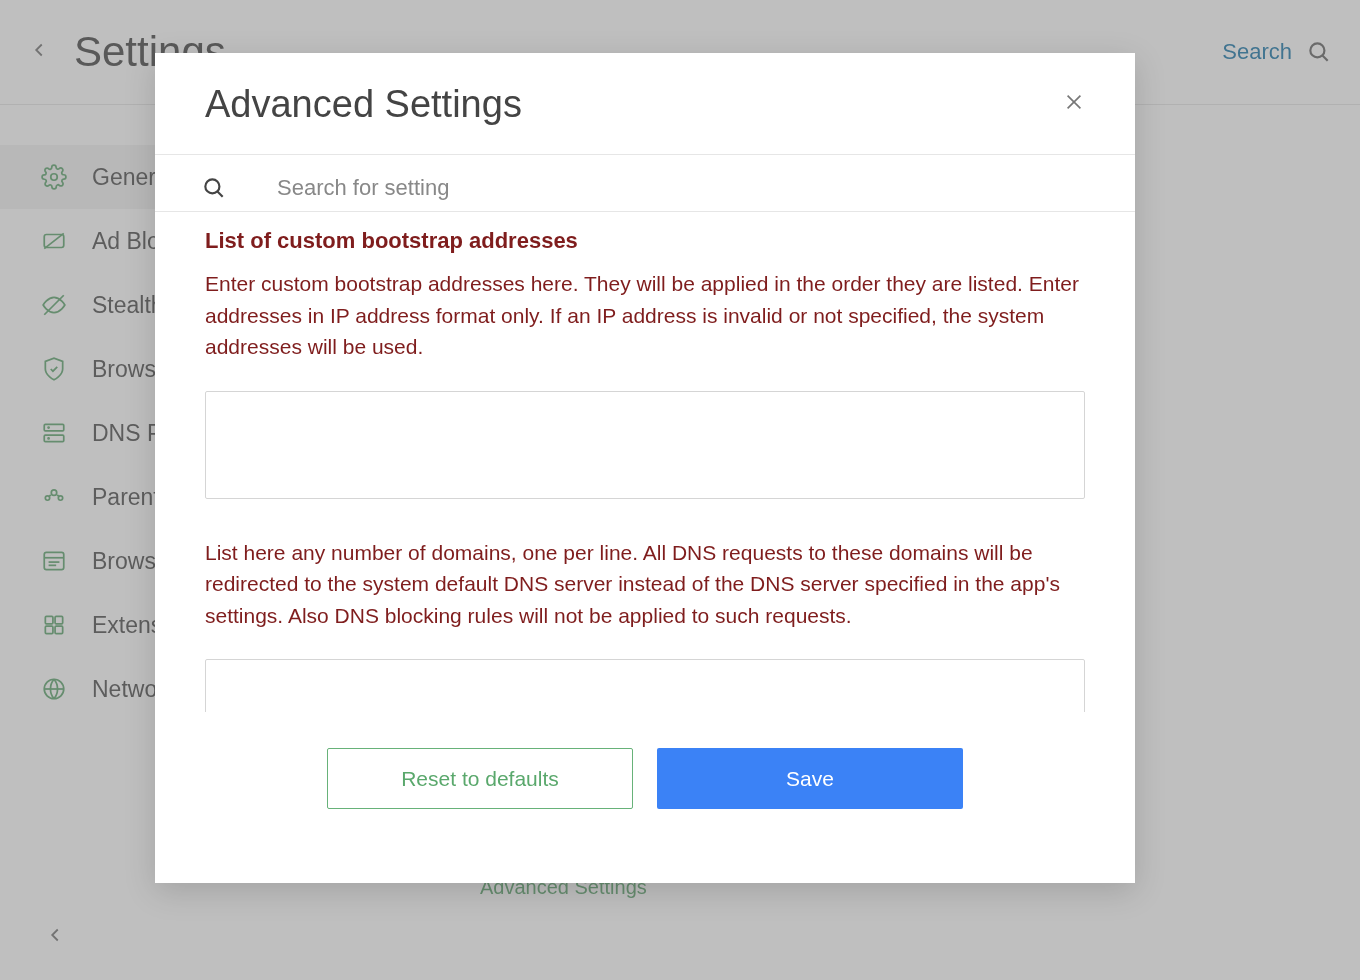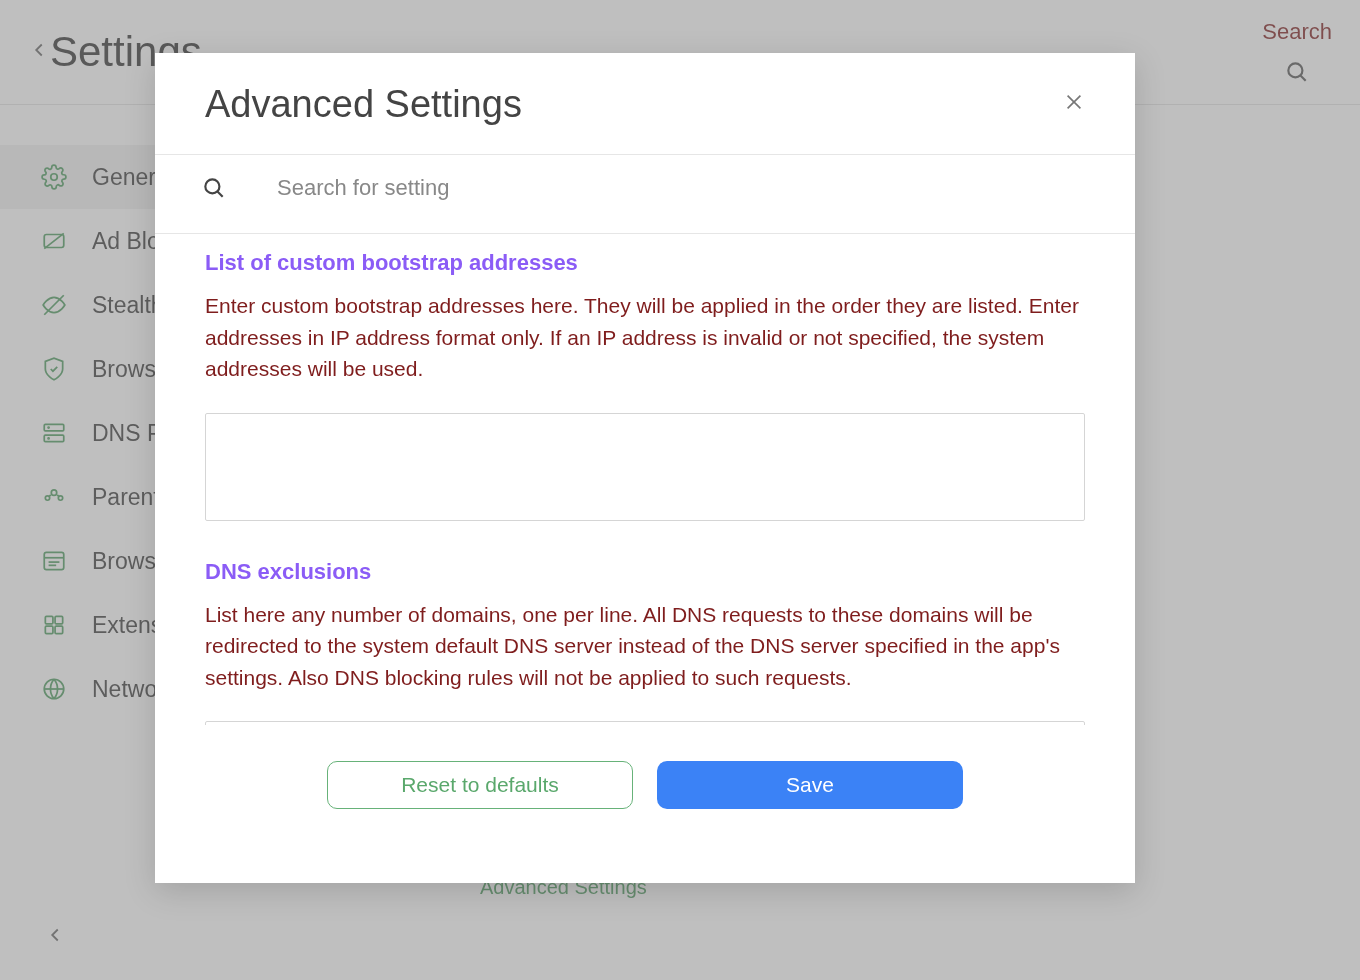--- a/index.html
+++ b/index.html
@@ -31,33 +31,33 @@
       height: 105px;
       display: flex;
       align-items: center;
       padding: 0 28px;
       border-bottom: 1px solid #e3e3e3;
       justify-content: space-between;
     }
     .page-header-left {
       display: flex;
       align-items: center;
+      gap: 24px;
     }
     .back-chevron svg { width: 22px; height: 22px; }
     .page-title {
       font-size: 42px;
       font-weight: 300;
       color: #333;
     }
     .page-header-right {
       display: flex;
       align-items: center;
       gap: 14px;
-      color: #7f1d1d;
-      flex-direction: column;
+      color: #0369a1;
     }
     .page-header-right span { font-size: 22px; }
     
     .sidebar {
       position: absolute;
       top: 105px;
       left: 0;
       width: 430px;
       bottom: 0;
       background: #fff;
@@ -112,21 +112,21 @@
       font-size: 38px;
       font-weight: 300;
       color: #444;
     }
     .close-btn {
       font-size: 24px;
       color: #777;
       cursor: pointer;
     }
     .modal-search {
-      padding: 20px 50px 32px 46px;
+      padding: 20px 50px 10px 46px;
       display: flex;
       align-items: center;
       gap: 50px;
       border-bottom: 1px solid #e6e6e6;
     }
     .modal-search input {
       border: none;
       outline: none;
       font-size: 22px;
       color: #333;
@@ -141,21 +141,21 @@
     }
     .modal-body::-webkit-scrollbar { width: 14px; }
     .modal-body::-webkit-scrollbar-track { background: #f0f0f0; }
     .modal-body::-webkit-scrollbar-thumb { background: #c8c8c8; border-radius: 7px; }
     .setting-group {
       margin-bottom: 34px;
     }
     .setting-title {
       font-size: 22px;
       font-weight: 600;
-      color: #8b5cf6;
+      color: #7f1d1d;
       margin-bottom: 14px;
     }
     .setting-desc {
       font-size: 21px;
       color: #7f1d1d;
       line-height: 1.5;
       margin-bottom: 28px;
     }
     .setting-textarea {
       width: 100%;
@@ -169,22 +169,22 @@
       outline: none;
     }
     .modal-footer {
       display: flex;
       justify-content: center;
       gap: 24px;
       padding: 36px 50px 74px 50px;
     }
     .btn {
       width: 306px;
-      height: 48px;
-      border-radius: 10px;
+      height: 61px;
+      border-radius: 2px;
       font-size: 21px;
       cursor: pointer;
       display: flex;
       align-items: center;
       justify-content: center;
     }
     .btn-outline {
       border: 1.5px solid #67b279;
       background: #fff;
       color: #5aa86c;
@@ -341,21 +341,20 @@
   </div>
 
   <div class="modal-body">
     <div class="setting-group">
       <div class="setting-title">List of custom bootstrap addresses</div>
       <div class="setting-desc">Enter custom bootstrap addresses here. They will be applied in the order they are listed. Enter addresses in IP address format only. If an IP address is invalid or not specified, the system addresses will be used.</div>
       <textarea class="setting-textarea" style=""></textarea>
     </div>
 
     <div class="setting-group">
-      <div class="setting-title">DNS exclusions</div>
       <div class="setting-desc">List here any number of domains, one per line. All DNS requests to these domains will be redirected to the system default DNS server instead of the DNS server specified in the app's settings. Also DNS blocking rules will not be applied to such requests.</div>
       <textarea class="setting-textarea" style="height: 90px;"></textarea>
     </div>
   </div>
 
   <div class="modal-footer">
     <button class="btn btn-outline">Reset to defaults</button>
     <button class="btn btn-solid">Save</button>
   </div>
 </div>

